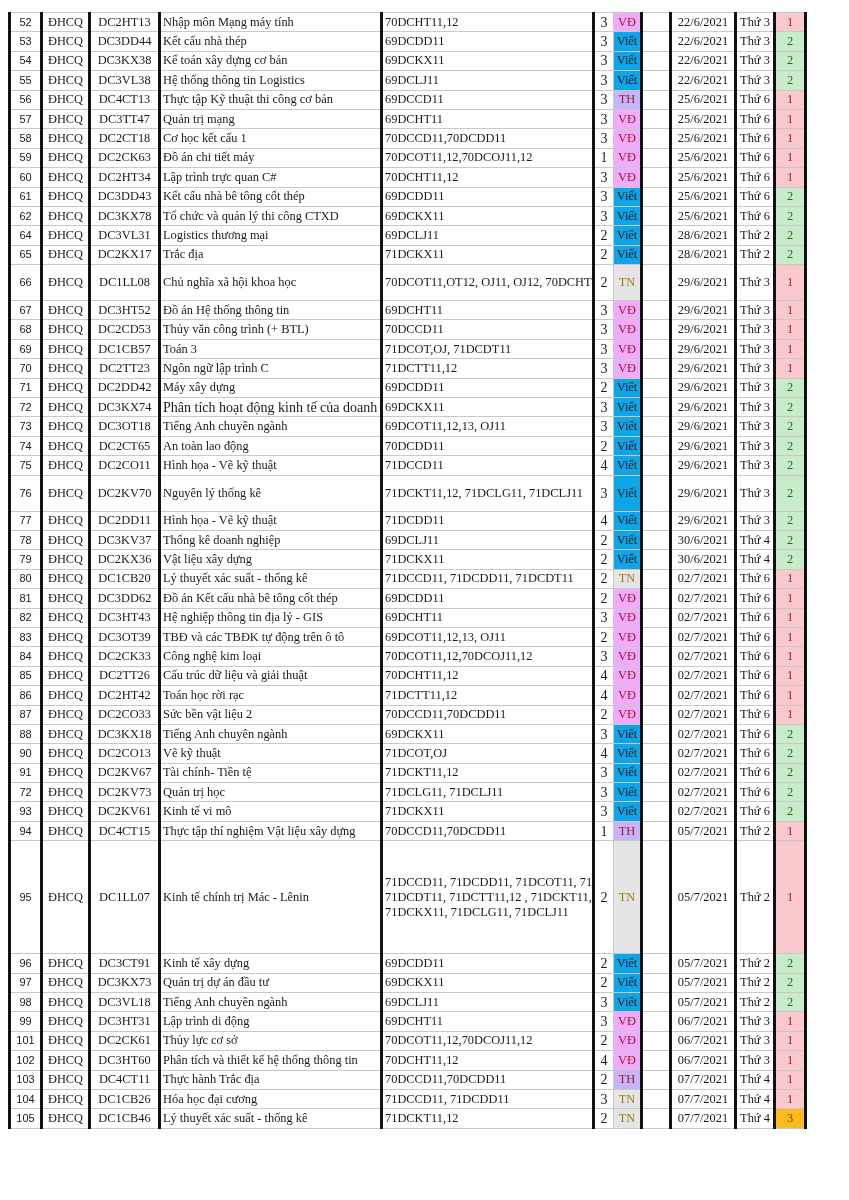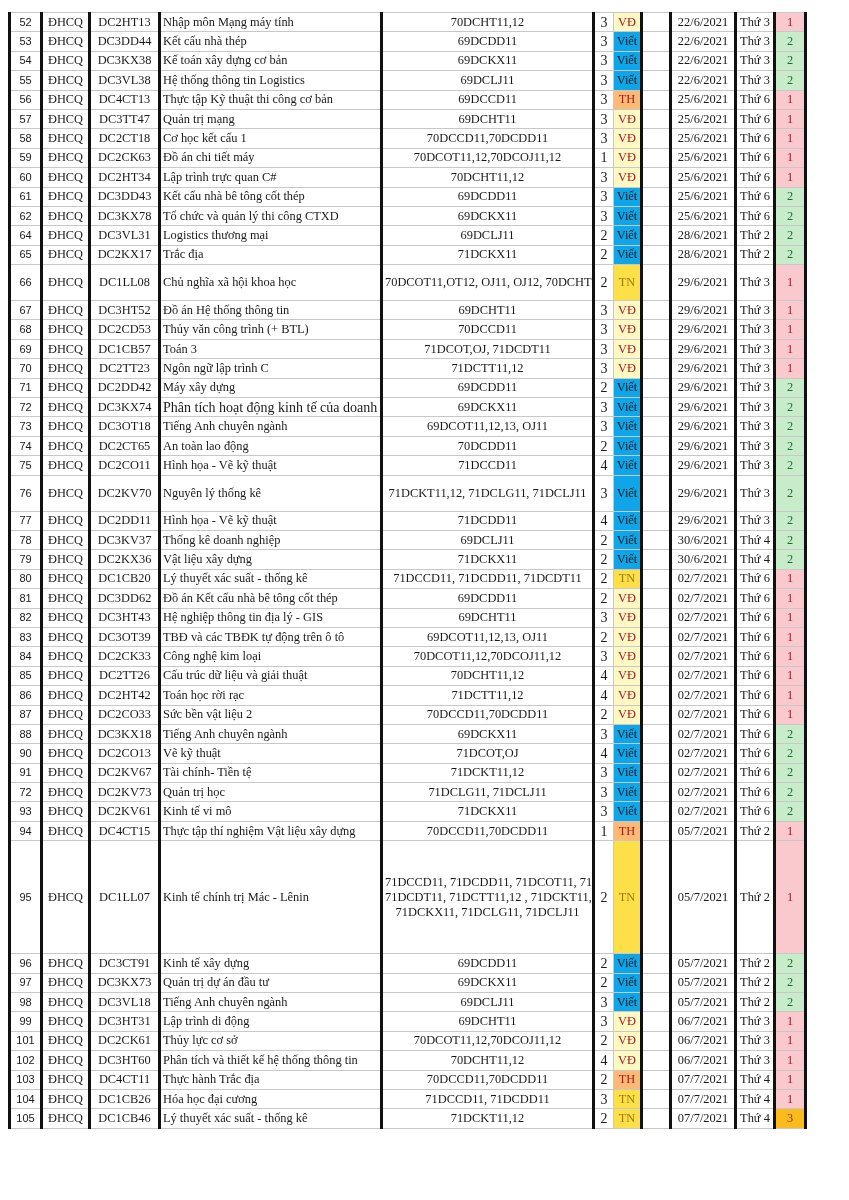--- a/index.html
+++ b/index.html
@@ -10,30 +10,30 @@
   table.sched td { border-top:1px solid #c8c8c8; border-bottom:1px solid #c8c8c8;
                    border-left:1px solid #c8c8c8; border-right:1px solid #c8c8c8;
                    padding:0 2px; height:18.4px; line-height:15px; white-space:nowrap;
                    overflow:hidden; vertical-align:middle; }
   td.c-stt { text-align:center; font-family:"Liberation Sans", sans-serif; font-size:11px;
              border-left:3px solid #111 !important; }
   td.c-sys { text-align:center; border-left:3px solid #111 !important; }
   td.c-code { text-align:center; border-left:3px solid #111 !important; }
   td.c-name { text-align:left; border-left:3px solid #111 !important; }
   td.c-name.small { font-size:14px; }
-  td.c-class { text-align:center; border-left:3px solid #111 !important; white-space:normal; }
+  td.c-class { text-align:left; border-left:3px solid #111 !important; white-space:normal; }
   td.c-cr { text-align:center; font-size:14px; border-left:3px solid #111 !important; }
   td.c-type { text-align:center; border-left:1px solid #111 !important; border-right:3px solid #111 !important; }
   td.c-blank { }
   td.c-date { text-align:center; border-left:3px solid #111 !important; }
   td.c-day { text-align:center; border-left:3px solid #111 !important; }
   td.c-ses { text-align:center; border-left:3px solid #111 !important; border-right:3px solid #111 !important; }
-  .t-vd { background:#fef9c3; color:#a8182a; }
-  .t-th { background:#fdba74; color:#a8182a; }
-  .t-tn { background:#fde047; color:#9c7a12; }
+  .t-vd { background:#f0abfc; color:#a8182a; }
+  .t-th { background:#c4b5fd; color:#a8182a; }
+  .t-tn { background:#e5e5e5; color:#9c7a12; }
   .t-viet { background:#0ea5e9; color:#1a1a1a; }
   .s-1 { background:#f9c9ce; color:#a8182a; }
   .s-2 { background:#c8ecc9; color:#1d6e2a; }
   .s-3 { background:#fbbb1c; color:#8a3a00; }
   tr.tall2 td { height:35px; }
   tr.tall5 td { height:112px; }
 </style>
 </head>
 <body>
 

